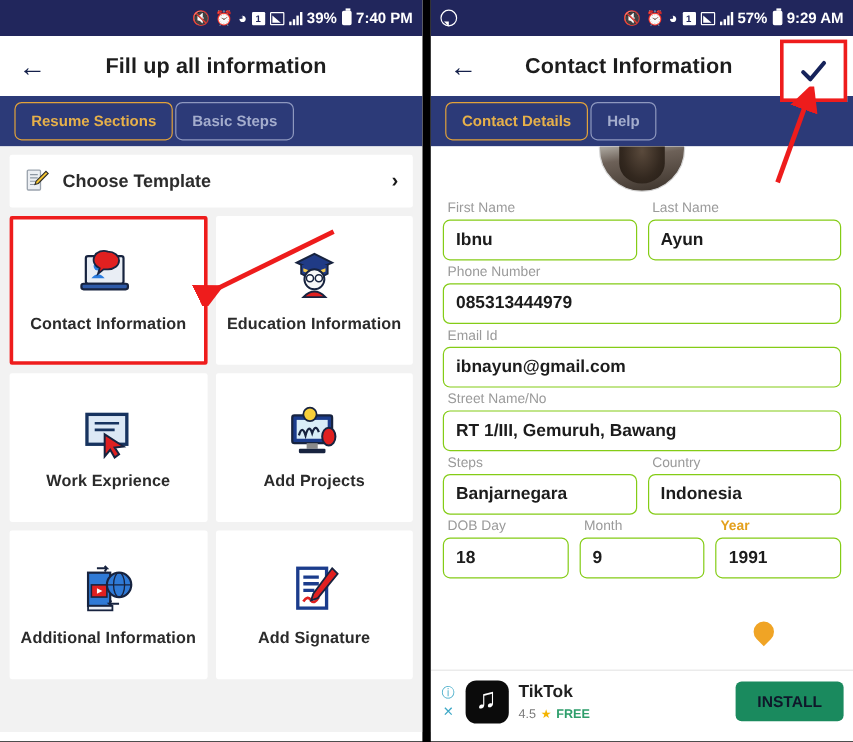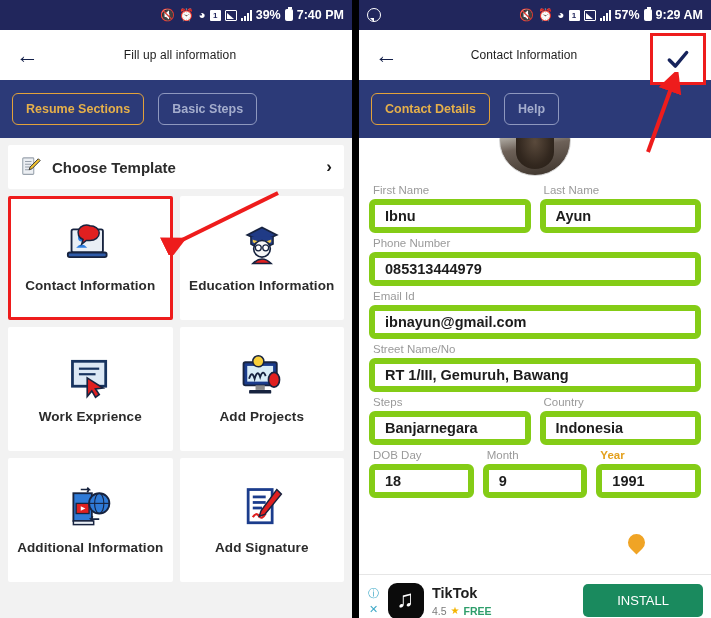--- a/index.html
+++ b/index.html
@@ -60,35 +60,35 @@
   
   .appbar {
     height: 50px; background: #fff; display: flex; align-items: center;
     padding: 0 8px; position: relative;
   }
   .backarrow {
     width: 38px; height: 38px; display: flex; align-items: center; justify-content: center;
     color: #14204a; font-size: 23px; flex-shrink: 0;
   }
   .appbar-title {
-    flex: 1; text-align: center; font-size: 12px; font-weight: normal; color: #1d1d1d;
+    flex: 1; text-align: center; font-size: 18px; font-weight: bold; color: #1d1d1d;
     letter-spacing: .1px; padding-right: 30px;
   }
   .appbar-title.shift { padding-right: 60px; }
   .check-wrap {
     position: absolute; right: 5px; top: 3px; width: 56px; height: 52px;
     border: 3px solid #ee1c1c; background: #fff;
     display: flex; align-items: center; justify-content: center;
   }
   .check { width: 26px; height: 26px; }
 
   
   .tabbar {
-    height: 58px; background: #2c3a78; display: flex; align-items: center;
-    padding: 0 12px; gap: 14px;
+    height: 42px; background: #2c3a78; display: flex; align-items: center;
+    padding: 0 12px; gap: 2px;
   }
   .tab {
     border: 1.4px solid; border-radius: 6px; padding: 8px 13px;
     font-size: 12.5px; font-weight: bold; background: transparent;
   }
   .tab.active { border-color: #e2a23a; color: #e6b04a; }
   .tab.inactive { border-color: #8e98bf; color: #a4adcd; }
 
   
   .body-left { background: #f2f2f2; height: 488px; padding-top: 7px; }
@@ -128,21 +128,21 @@
     border-radius: 0 0 50% 50%;
   }
   .form { padding: 5px 10px 0 10px; }
   .frow { display: flex; gap: 9px; }
   .fgroup { flex: 1; margin-bottom: 1px; }
   .flabel {
     font-size: 11.5px; color: #9a9a9a; padding: 3px 3px 3px 4px; display: block;
   }
   .flabel.focused { color: #e3a01d; font-weight: bold; }
   .finput {
-    width: 100%; height: 34px; border: 6px solid #84cc16; border-radius: 6px;
+    width: 100%; height: 34px; border: 1px solid #84cc16; border-radius: 6px;
     background: #fff; padding: 0 10px; font-size: 14.5px; font-weight: bold; color: #1c1c1c;
     font-family: "Liberation Sans", sans-serif;
   }
   .cursor-handle {
     position: absolute; width: 17px; height: 17px; background: #f0a425;
     border-radius: 50% 50% 50% 0; transform: rotate(-45deg);
   }
 
   
   .ad {
@@ -158,22 +158,22 @@
     width: 36px; height: 36px; border-radius: 9px; background: #0b0b0b;
     position: relative; flex-shrink: 0;
   }
   .ad-icon span { position: absolute; font-size: 24px; left: 8px; top: 2px; color: #fff; }
   .ad-text { flex: 1; display: flex; flex-direction: column; gap: 4px; }
   .ad-title { font-size: 14.5px; font-weight: bold; color: #1f1f1f; }
   .ad-sub { font-size: 10.5px; color: #7b7b7b; display: flex; align-items: center; gap: 4px; }
   .ad-star { color: #f4b400; font-size: 10px; }
   .ad-free { color: #2e9e6b; font-weight: bold; }
   .ad-install {
-    background: #1a8a5e; color: #ffffff; font-size: 13px; font-weight: normal;
-    padding: 9px 34px; border-radius: 5px; border: none;
+    background: #1a8a5e; color: #0f172a; font-size: 13px; font-weight: bold;
+    padding: 9px 18px; border-radius: 5px; border: none;
     font-family: "Liberation Sans", sans-serif;
   }
 
   
   .anno { position: absolute; pointer-events: none; z-index: 9; }
 </style>
 </head>
 <body>
 
 <div class="screens">

